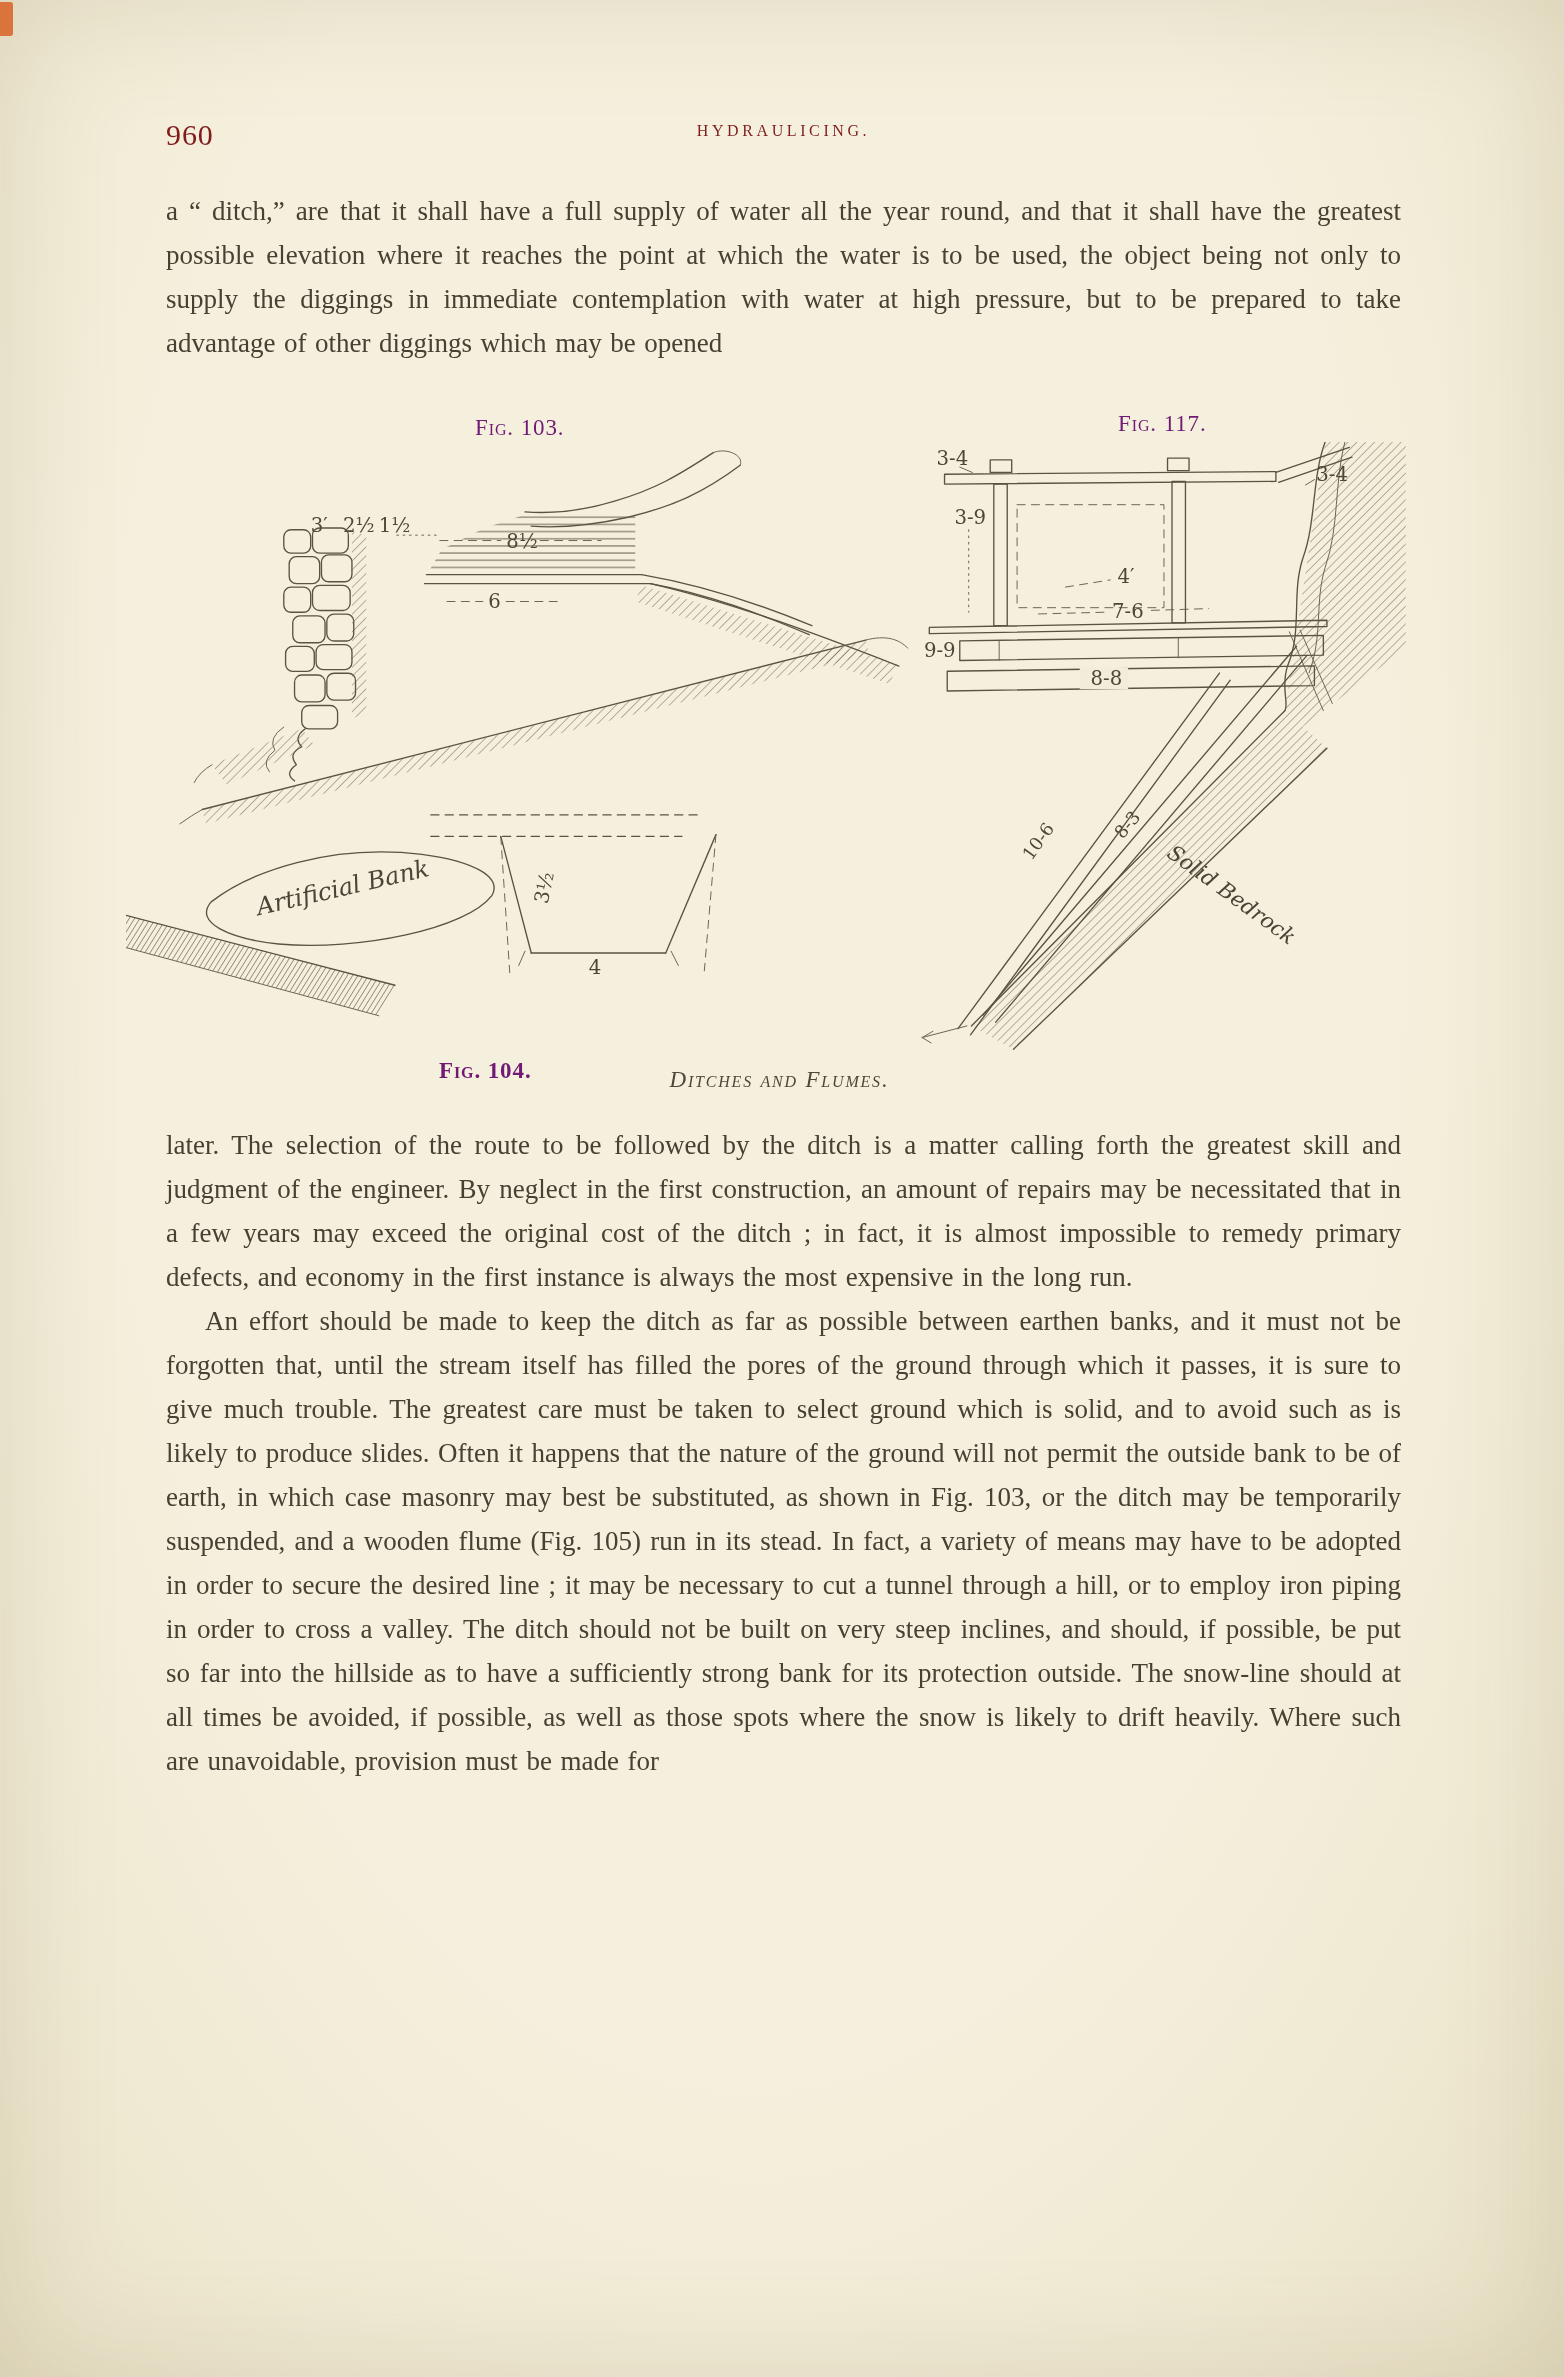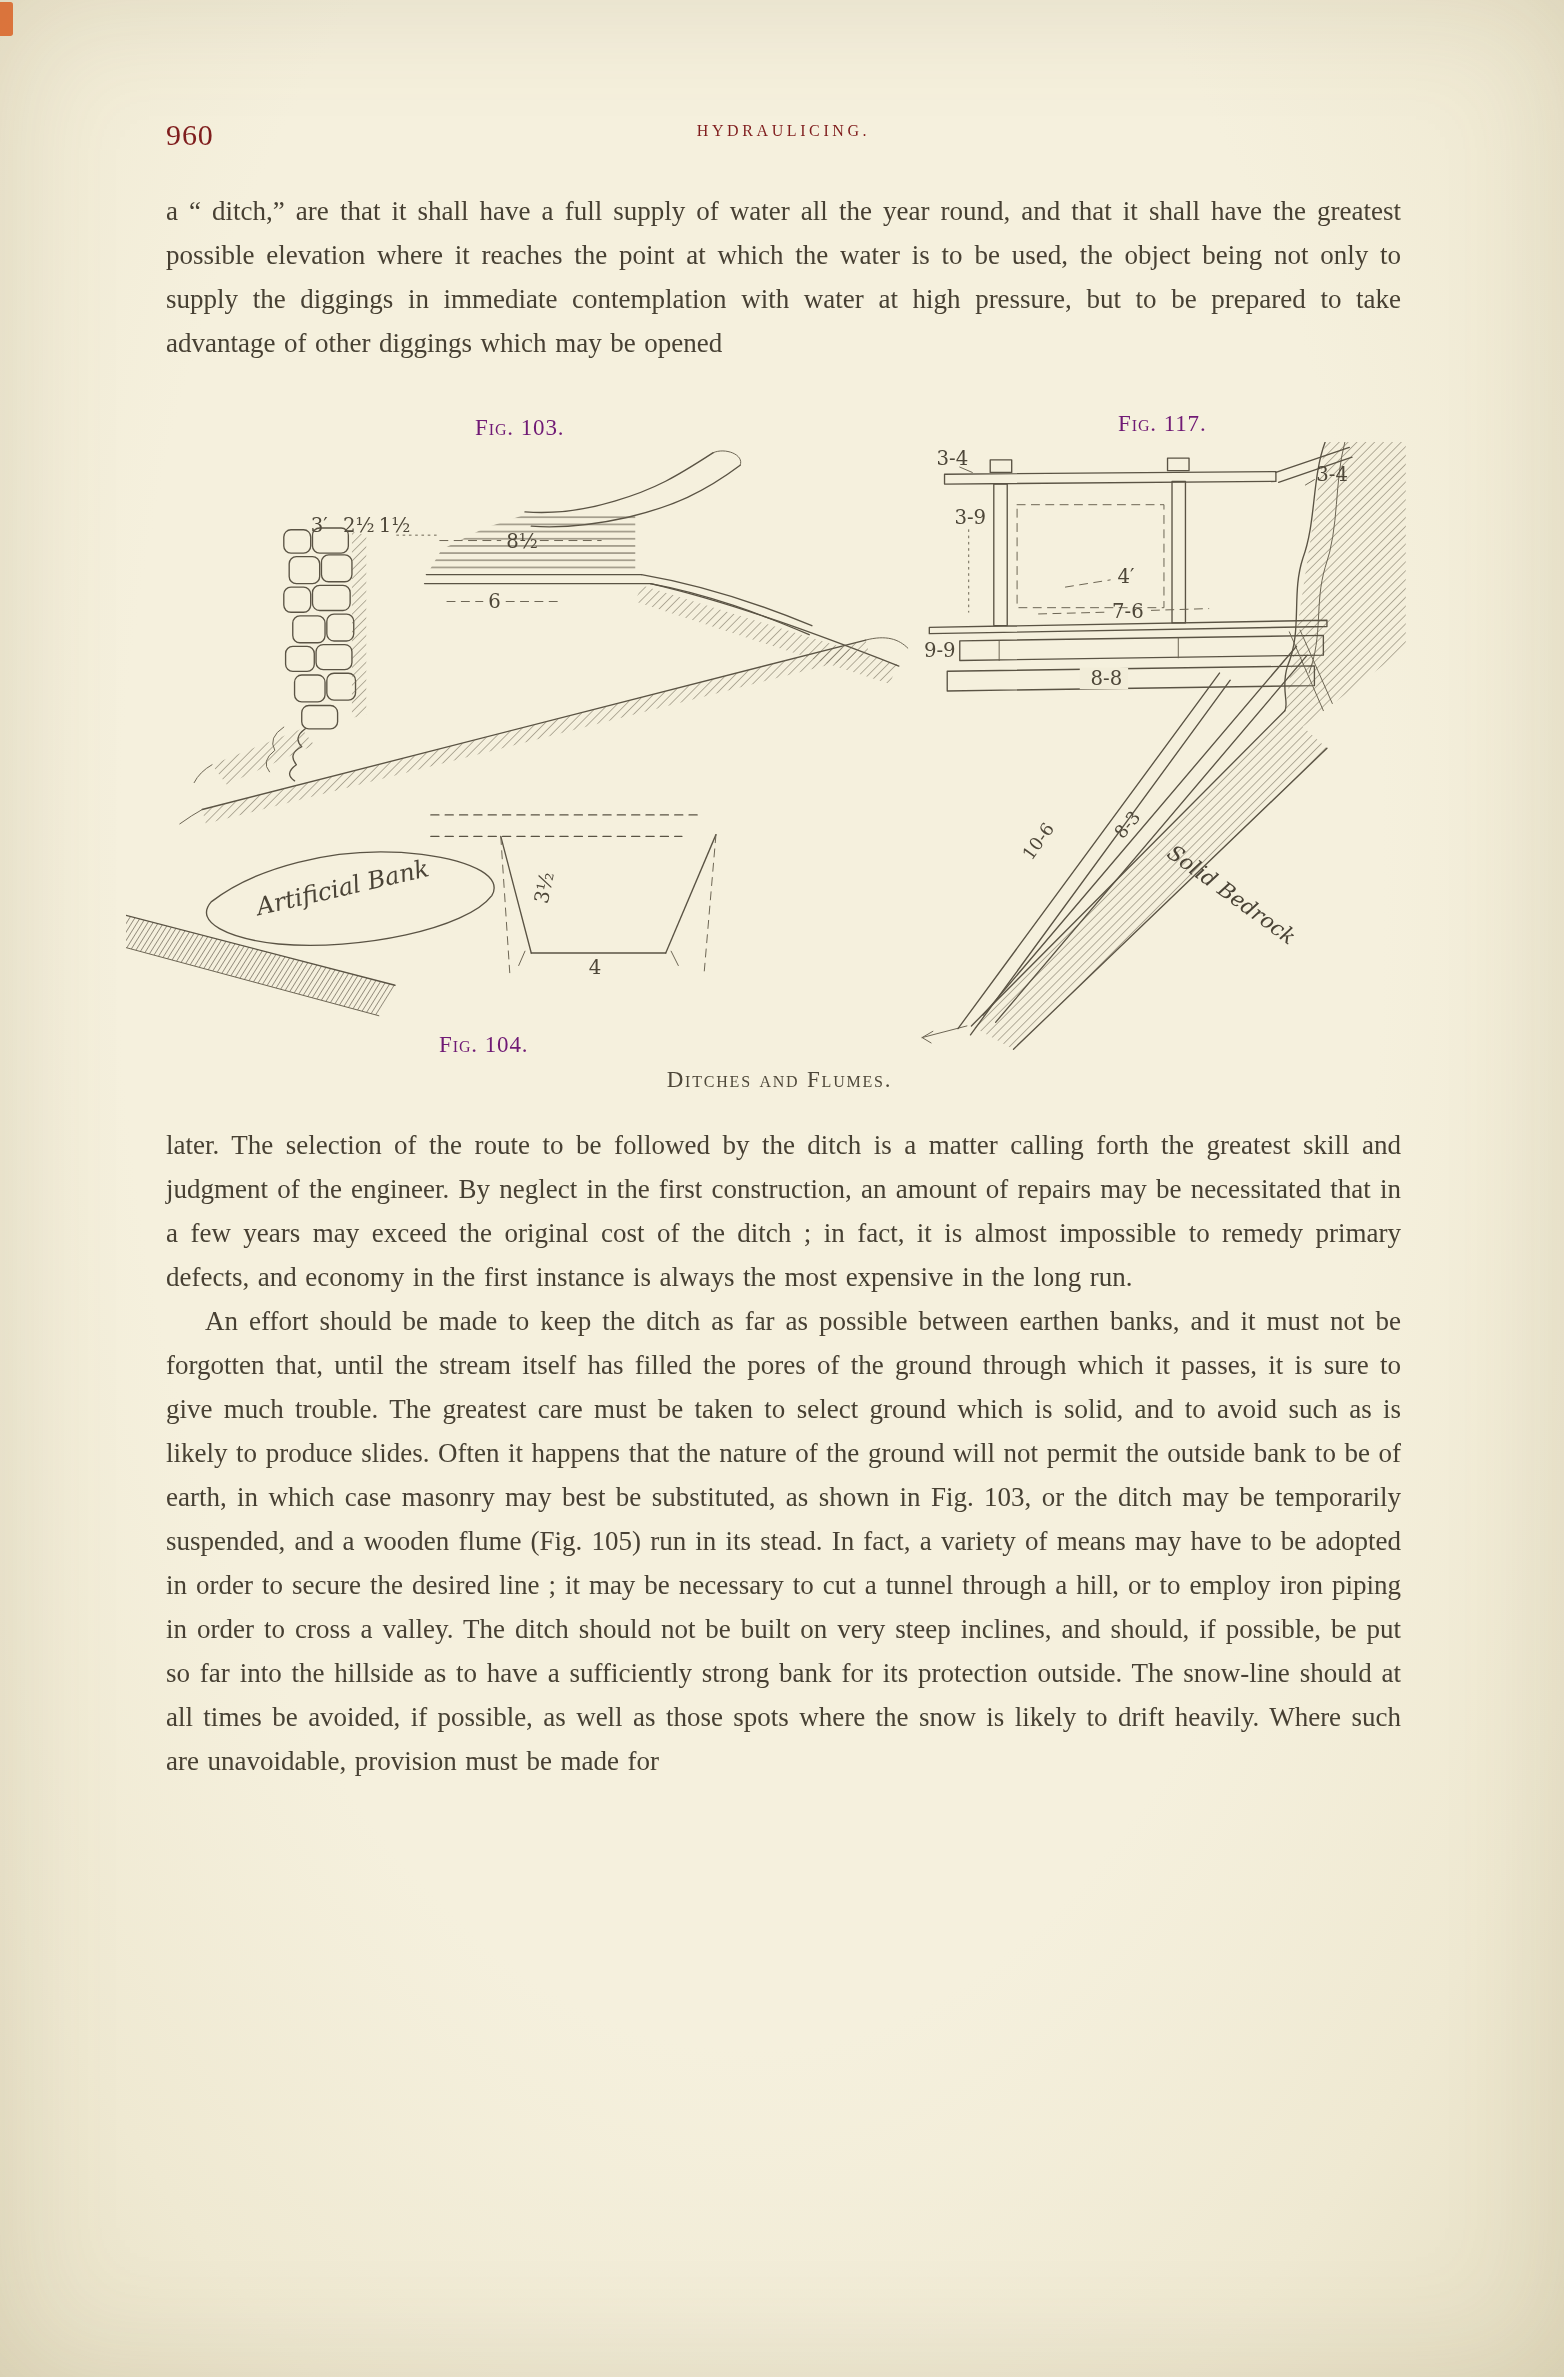--- a/index.html
+++ b/index.html
@@ -20,23 +20,23 @@
   p.body-text {
     margin:0; font-size:27px; line-height:44px; text-align:justify;
     word-spacing:1.8px; color:#474033;
   }
   p.first { margin-top:32px; }
   p.indent { text-indent:39px; }
   .figure-area { position:relative; height:717px; margin-top:41px; }
   .fig-label { font-size:23px; font-variant:small-caps; letter-spacing:0.9px; color:#701a75; }
   .lbl-103 { position:absolute; left:309px; top:9px; }
   .lbl-105 { position:absolute; left:952px; top:5.4px; }
-  .lbl-104 { position:absolute; left:273px; top:626px; }
+  .lbl-104 { position:absolute; left:273px; top:652px;font-weight:bold; }
   .fig-caption { position:absolute; left:0; right:8px; top:661px; text-align:center;
-    font-size:23px; font-variant:small-caps; letter-spacing:1.8px; color:#4e4739; }
+    font-size:23px; font-variant:small-caps; letter-spacing:1.8px; color:#4e4739;font-style:italic; }
   .svg103 { position:absolute; left:-40px; top:43px; }
   .svg105 { position:absolute; left:738px; top:36px; }
   .ink { stroke:#5a5344; fill:none; stroke-width:1.5; stroke-linecap:round; stroke-linejoin:round; }
   .ink-thin { stroke:#6b6452; fill:none; stroke-width:1.1; stroke-linecap:round; }
   .dash { stroke-dasharray:9 7; }
   .dot { stroke-dasharray:2 5; }
   text.ann { fill:#4e4739; font-family:"DejaVu Serif", serif; font-size:22px; stroke:none; }
   text.ann-sm { fill:#4e4739; font-family:"DejaVu Serif", serif; font-size:20px; stroke:none; }
   text.script { fill:#4a4336; font-family:"DejaVu Serif", serif; font-style:italic; stroke:none; }
 </style>

